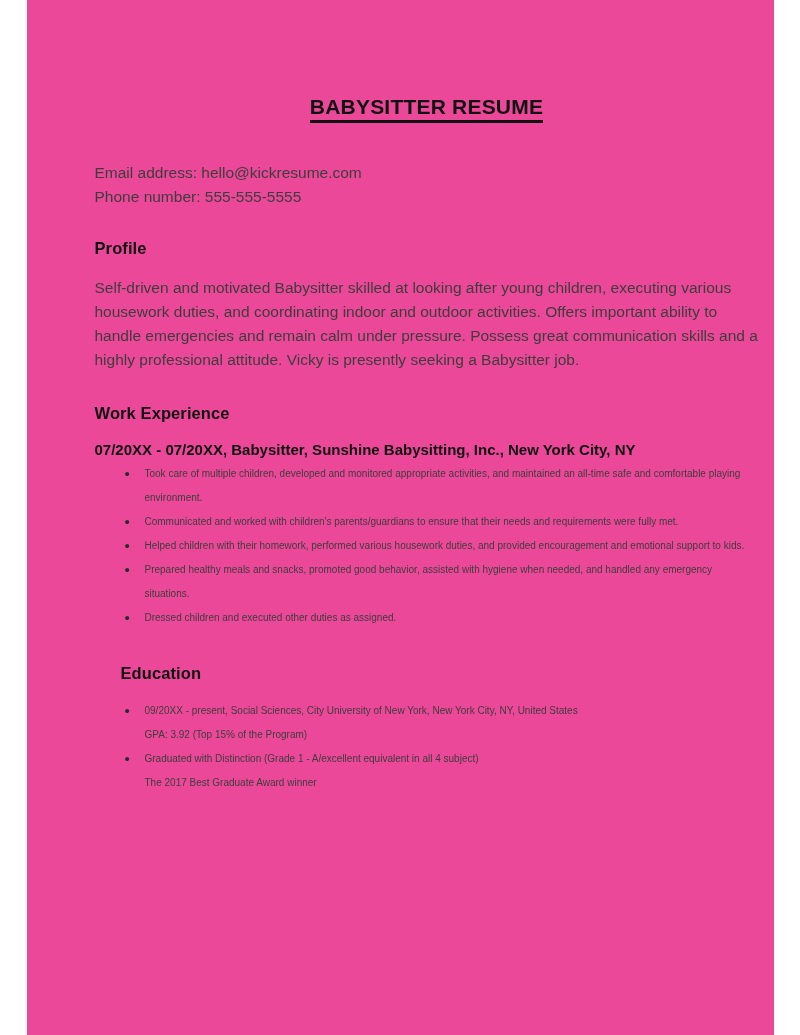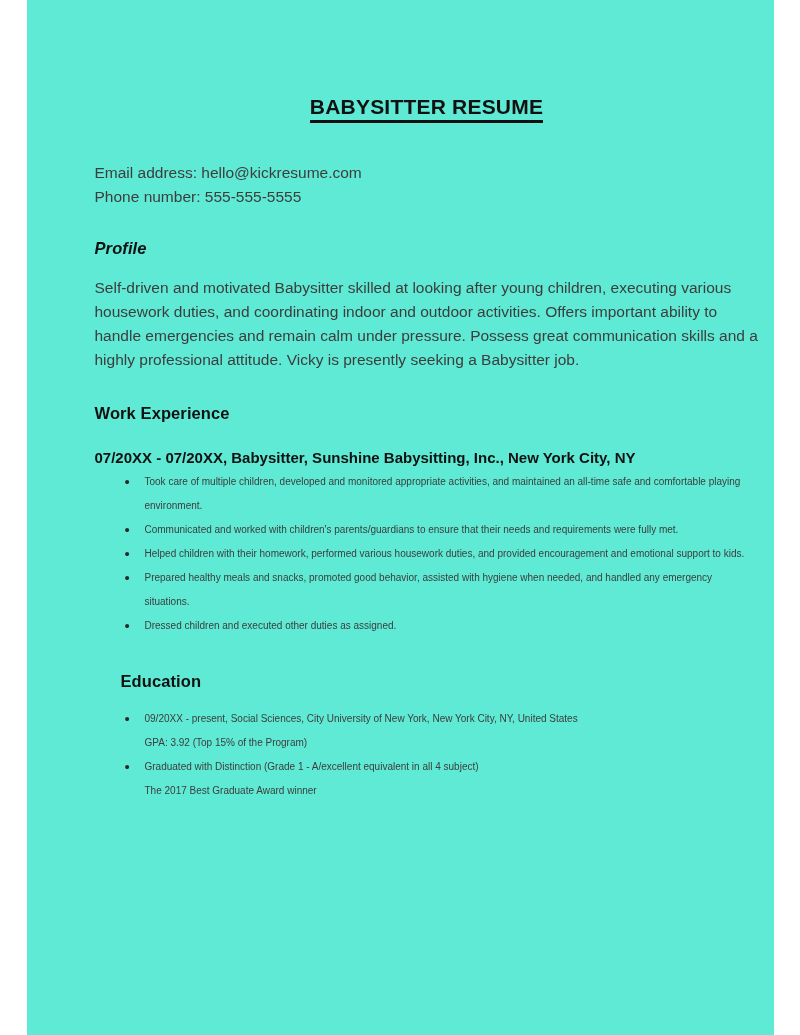--- a/index.html
+++ b/index.html
@@ -10,21 +10,21 @@
   }
   body {
     font-family: "Liberation Sans", sans-serif;
     color: #3a3a3a;
   }
   .page {
     position: relative;
     width: 747px;
     height: 1035px;
     margin: 0 auto;
-    background: #5eead4;
+    background: #ec4899;
     box-sizing: border-box;
     overflow: hidden;
   }
   .content {
     position: absolute;
     left: 68px;
     top: 0;
     width: 664px;
   }
 
@@ -57,36 +57,36 @@
   }
 
   
   .section-heading {
     font-size: 16.5px;
     font-weight: bold;
     color: #111111;
     letter-spacing: 0.1px;
     margin: 0;
   }
-  .sec-profile   { margin-top: 30px; font-style: italic; }
+  .sec-profile   { margin-top: 30px; }
   .sec-work      { margin-top: 32px; }
   .sec-education { margin-top: 34px; margin-left: 26px; }
 
   
   .profile-text {
     margin-top: 18px;
     font-size: 15.5px;
     line-height: 24px;
     color: #3d3d3d;
     text-align: left;
   }
 
   
   .job-title-line {
-    margin-top: 24px;
+    margin-top: 16px;
     font-size: 15px;
     font-weight: bold;
     color: #111111;
     line-height: 21px;
   }
 
   
   ul.bullets {
     list-style: none;
     margin: 0;

